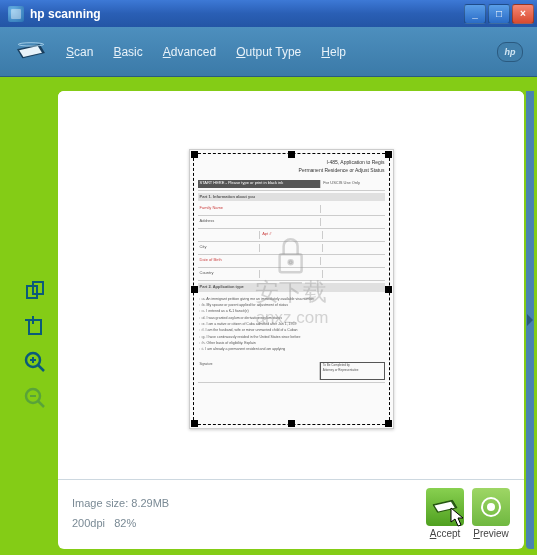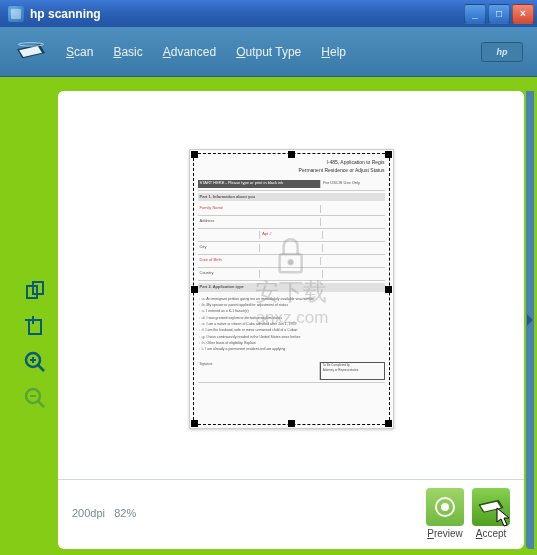--- a/index.html
+++ b/index.html
@@ -11,21 +11,21 @@
 .title-text { color: #fff; font-size: 12px; font-weight: bold; flex: 1; }
 .winbtn { width: 22px; height: 20px; margin-left: 2px; border: 1px solid rgba(0,0,0,0.3); border-radius: 3px; display: flex; align-items: center; justify-content: center; font-size: 10px; color: #fff; font-weight: bold; }
 .winbtn.min, .winbtn.max { background: linear-gradient(to bottom, #5a9ee8, #2a6bc5); }
 .winbtn.close { background: linear-gradient(to bottom, #f58774, #d84a2f); }
 
 .header-strip { height: 50px; background: linear-gradient(to bottom, #4d8fbe 0%, #3b7aa8 100%); border-bottom: 1px solid #2a5a80; display: flex; align-items: center; padding: 0 14px; }
 .scanner-logo { width: 34px; height: 22px; position: relative; margin-right: 18px; }
 .scanner-logo svg { width: 100%; height: 100%; }
 .menu-item { color: #e8f2f9; font-size: 12px; margin-right: 20px; cursor: pointer; }
 .menu-item u { text-decoration: underline; }
-.hp-logo { margin-left: auto; width: 42px; height: 20px; background: #417fab; border: 1px solid #2a5a80; border-radius: 3px; display: flex; align-items: center; justify-content: center; color: #d0e5f2; font-size: 9px; font-style: italic; font-weight: bold; }
+.hp-logo { margin-left: auto; width: 26px; height: 20px; background: #417fab; border: 1px solid #2a5a80; border-radius: 9px; display: flex; align-items: center; justify-content: center; color: #d0e5f2; font-size: 9px; font-style: italic; font-weight: bold; }
 
 .workspace { background: #84cc16; height: 478px; display: flex; padding: 14px 3px 6px 14px; gap: 2px; }
 
 .left-tools { width: 42px; display: flex; flex-direction: column; align-items: center; padding-top: 185px; gap: 8px; }
 .tool-icon { width: 28px; height: 28px; cursor: pointer; display: flex; align-items: center; justify-content: center; }
 .tool-icon svg { width: 24px; height: 24px; }
 .tool-icon.disabled { opacity: 0.35; cursor: default; }
 
 .main-panel { flex: 1; background: #fff; border-radius: 6px; display: flex; flex-direction: column; overflow: hidden; }
 .preview-area { flex: 1; background: #fff; display: flex; align-items: center; justify-content: center; padding: 18px 20px 10px; }
@@ -199,44 +199,45 @@
           </svg>
         <div class="watermark-text">
             <span>安下载</span>
           </div>
         <div class="watermark-url">anxz.com</div>
       </div>
     </div>
 
     <div class="info-panel">
       <div class="info-text">
+        <div>Image size: 8.29MB</div>
         <div><span>200dpi</span>&nbsp;&nbsp;&nbsp;<span>82%</span></div>
       </div>
       <div class="action-btns">
+        <div class="action-btn">
+          <div class="action-icon accept">
+            <svg width="30" height="22" viewBox="0 0 40 26">
+                <path d="M4 10 L30 4 L36 14 L10 20 Z" fill="#2a6018" stroke="#1a4008"></path>
+                <path d="M6 11 L28 6 L33 14 L11 19 Z" fill="#fff"></path>
+              </svg>
+          </div>
+          <div class="action-label"><u>A</u>ccept</div>
+          <svg class="cursor-arrow" viewBox="0 0 18 22">
+              <path d="M1 1 L1 15 L5 12 L8 19 L11 18 L8 11 L13 11 Z" fill="#fff" stroke="#000" stroke-width="1"></path>
+            </svg>
+        </div>
         <div class="action-btn">
           <div class="action-icon preview">
             <svg width="24" height="24" viewBox="0 0 24 24">
                 <circle cx="12" cy="12" r="9" fill="none" stroke="#fff" stroke-width="2"></circle>
                 <circle cx="12" cy="12" r="4" fill="#fff"></circle>
               </svg>
           </div>
           <div class="action-label"><u>P</u>review</div>
         </div>
-        <div class="action-btn">
-          <div class="action-icon accept">
-            <svg width="30" height="22" viewBox="0 0 40 26">
-                <path d="M4 10 L30 4 L36 14 L10 20 Z" fill="#2a6018" stroke="#1a4008"></path>
-                <path d="M6 11 L28 6 L33 14 L11 19 Z" fill="#fff"></path>
-              </svg>
-          </div>
-          <div class="action-label"><u>A</u>ccept</div>
-          <svg class="cursor-arrow" viewBox="0 0 18 22">
-              <path d="M1 1 L1 15 L5 12 L8 19 L11 18 L8 11 L13 11 Z" fill="#fff" stroke="#000" stroke-width="1"></path>
-            </svg>
-        </div>
       </div>
     </div>
   </div>
 
   <div class="right-strip">
     <div class="right-arrow"></div>
   </div>
 </div>
 
 </body></html>

